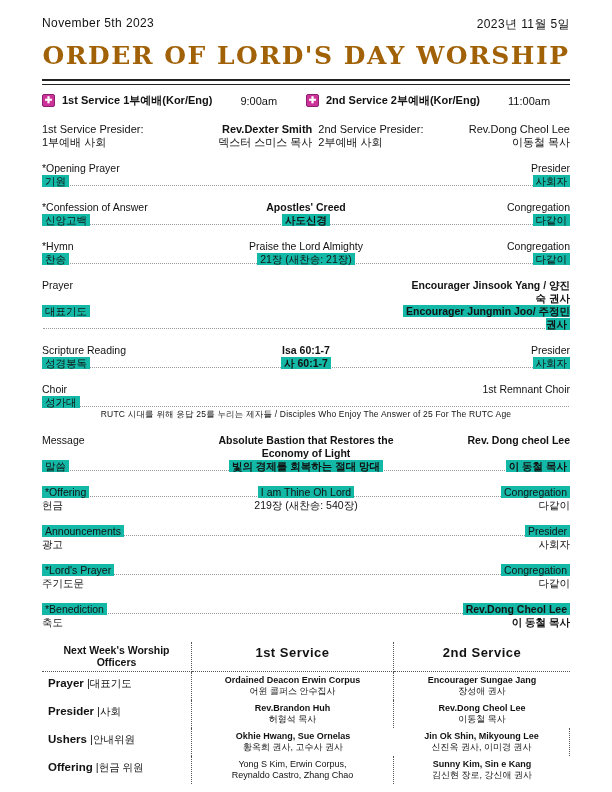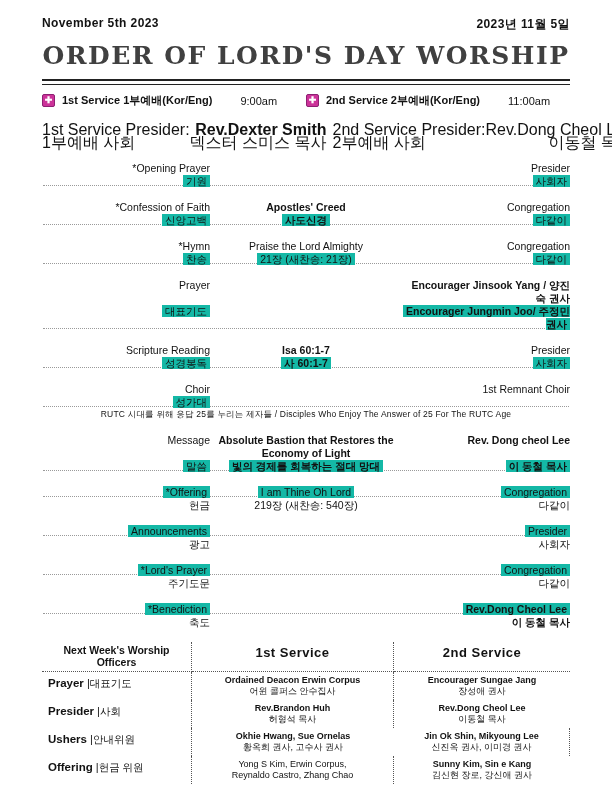--- a/index.html
+++ b/index.html
@@ -3,43 +3,43 @@
 <meta charset="utf-8">
 <style>
   html,body{margin:0;padding:0;background:#e8e8e8;}
   .page{
     width:612px;height:792px;background:#ffffff;margin:0 auto;
     font-family:"Liberation Sans",sans-serif;color:#121212;
     position:relative;overflow:hidden;box-sizing:border-box;
     padding:16px 42px 0 42px;
   }
   
-  .date-row{display:flex;justify-content:space-between;font-size:12px;font-weight:bold;letter-spacing:.4px;}
+  .date-row{display:flex;justify-content:space-between;font-size:12px;font-weight:normal;letter-spacing:.4px;}
   .doc-title{margin-top:8px;text-align:center;font-family:"DejaVu Serif",serif;font-weight:800;
-    font-size:25px;letter-spacing:1.5px;color:#404040;}
+    font-size:25px;letter-spacing:1.5px;color:#a16207;}
   .dbl-rule{margin-top:9px;height:3px;border-top:2px solid #222;border-bottom:1px solid #222;}
   
   .services{display:flex;margin-top:8px;font-size:11px;}
   .service{width:50%;display:flex;align-items:center;}
   .cross{display:inline-block;width:11px;height:11px;background:#cc3399;border:1px solid #8e1f73;
     border-radius:2px;color:#fff;font-size:9px;line-height:10px;text-align:center;font-weight:bold;
     margin-right:7px;flex:0 0 auto;}
   .svc-label{font-weight:bold;}
   .svc-time{margin-left:28px;}
   
   .presiders{display:grid;grid-template-columns:1.15fr 1fr 1.05fr 1fr;margin-top:15px;
-    font-size:16px;line-height:13px;}
+    font-size:11px;line-height:13px;}
   .pcol div{white-space:nowrap;}
   .pcol.left{text-align:left;}
   .pcol.right{text-align:right;}
   .pcol.mid{text-align:left;padding-left:6px;}
   
   .row{margin-top:13px;}
   .oline{display:grid;grid-template-columns:168px 1fr 168px;font-size:10.5px;line-height:13px;}
-  .oline .l{text-align:right;}
+  .oline .l{text-align:left;}
   .oline .c{text-align:center;}
   .oline .r{text-align:right;}
   .oline i{font-style:normal;}
   .dotline{position:relative;}
   .dotline::before{content:"";position:absolute;left:1px;right:1px;bottom:2px;
     border-bottom:1px dotted #9a9a9a;}
   .dotline .l,.dotline .c,.dotline .r{position:relative;}
   .dotline i{font-style:normal;background:#14b8a6;position:relative;padding:0 3px;}
   .b{font-weight:bold;}
   .banner{text-align:center;font-size:8.5px;font-weight:normal;letter-spacing:.2px;}
@@ -111,21 +111,21 @@
     </div>
     <div class="oline dotline">
       <span class="l"><i>기원</i></span>
       <span class="c"></span>
       <span class="r"><i>사회자</i></span>
     </div>
   </div>
 
   <div class="row">
     <div class="oline">
-      <span class="l"><i>*Confession of Faith</i></span>
+      <span class="l"><i>*Confession of Answer</i></span>
       <span class="c"><i class="b">Apostles' Creed</i></span>
       <span class="r"><i>Congregation</i></span>
     </div>
     <div class="oline dotline">
       <span class="l"><i>신앙고백</i></span>
       <span class="c"><i class="b">사도신경</i></span>
       <span class="r"><i>다같이</i></span>
     </div>
   </div>
 

